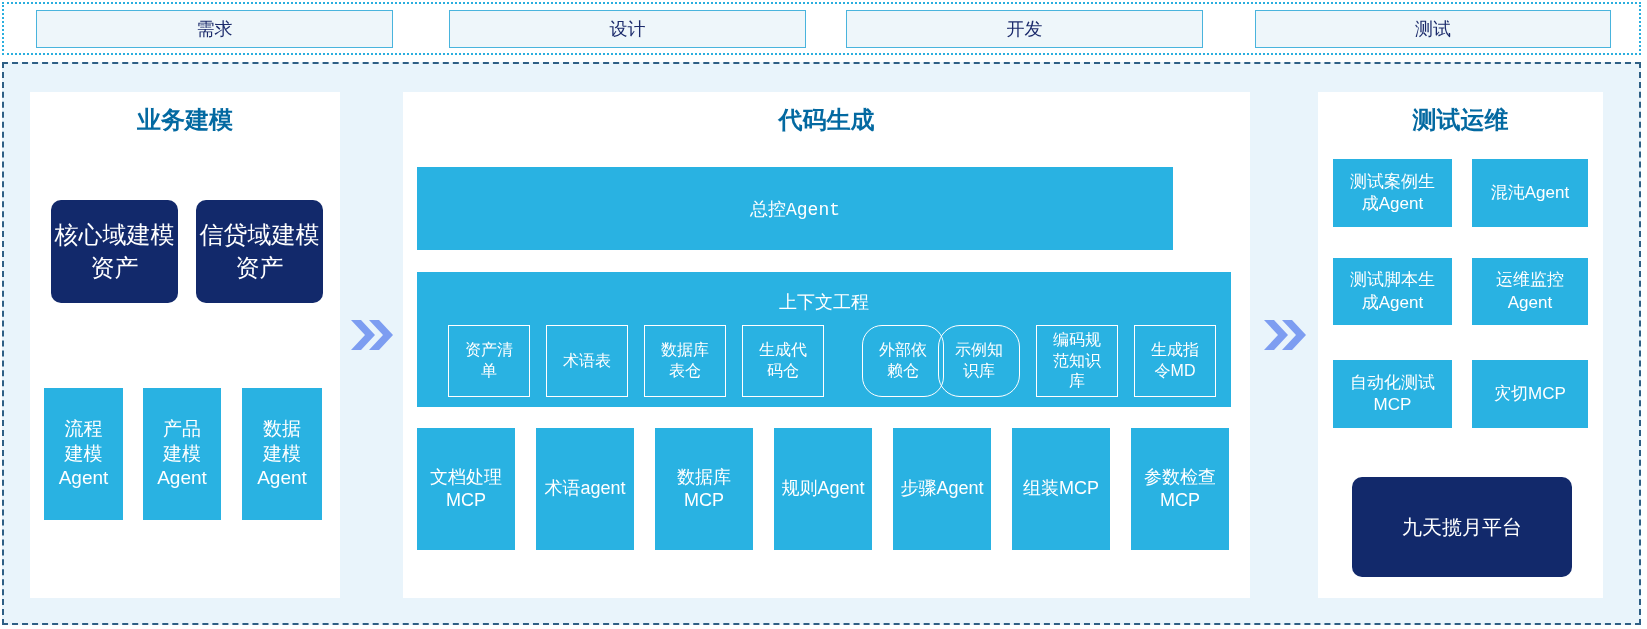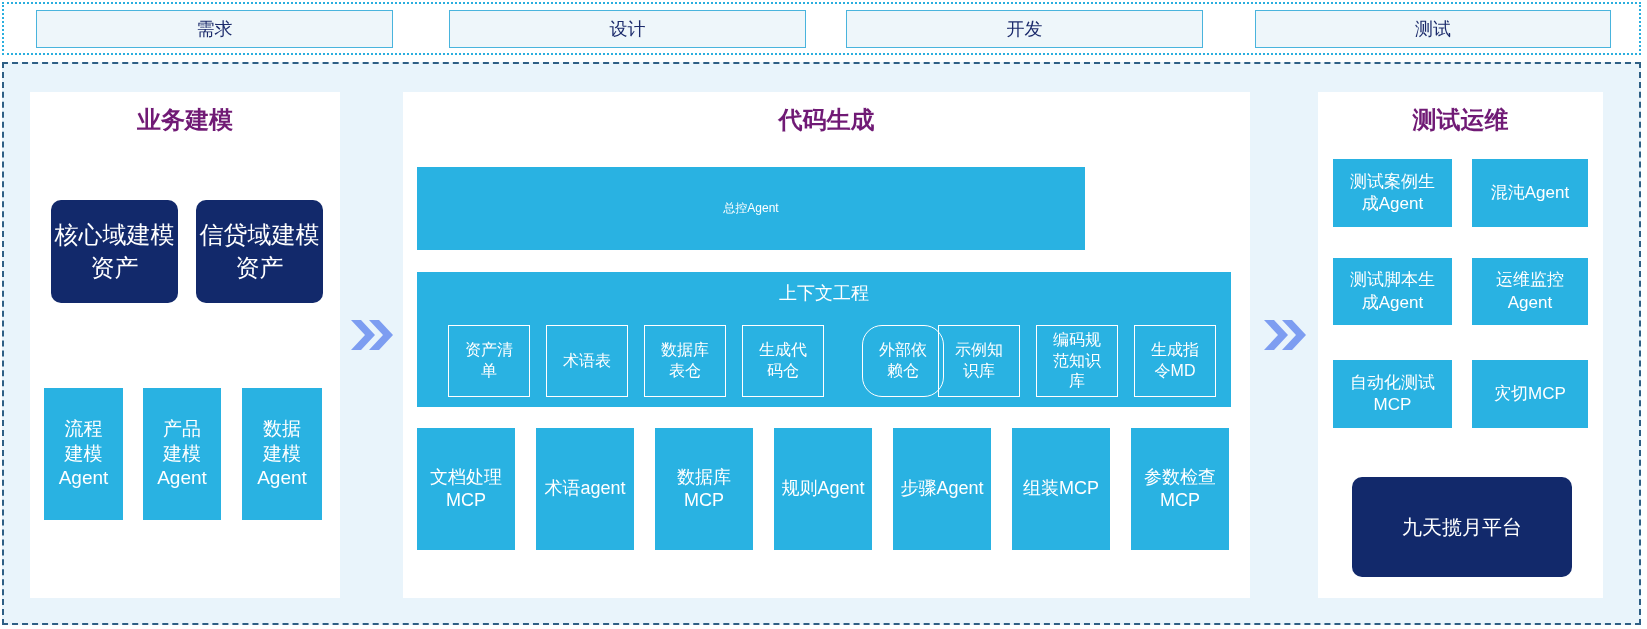--- a/index.html
+++ b/index.html
@@ -8,28 +8,28 @@
     font-family:"Liberation Sans","DejaVu Sans",sans-serif;overflow:hidden;
   }
   .abs{position:absolute;box-sizing:border-box;}
   .flexc{display:flex;align-items:center;justify-content:center;text-align:center;white-space:pre-line;}
   
   .top-strip{left:2px;top:2px;width:1639px;height:53px;background:#fff;border:2px dotted #2aaede;}
   .phase{height:38px;top:10px;background:#eef6fa;border:1.5px solid #49b4dd;color:#1b2a6b;font-size:18px;}
   
   .main-area{left:2px;top:62px;width:1639px;height:563px;background:#e9f4fb;border:2px dashed #2e5f85;}
   .panel{background:#ffffff;top:92px;height:506px;}
-  .panel-title{left:0;top:12px;width:100%;text-align:center;font-size:24px;font-weight:bold;color:#701a75;}
+  .panel-title{left:0;top:12px;width:100%;text-align:center;font-size:24px;font-weight:bold;color:#0369a1;}
   .cyan{background:#29b2e2;color:#ffffff;}
   .navy{background:#12296b;color:#ffffff;border-radius:10px;}
   .asset-box{top:200px;width:127px;height:103px;font-size:24px;line-height:1.35;}
   .bm-agent{top:381px;height:132px;font-size:19px;line-height:1.3;margin-top:7px;}
-  .master-bar{left:417px;top:167px;width:668px;height:83px;font-size:12px;}
+  .master-bar{left:417px;top:167px;width:756px;height:83px;font-size:18px;font-family:Liberation Mono, monospace;}
   .ctx-band{left:417px;top:272px;width:814px;height:135px;}
-  .ctx-title{left:0;top:9px;width:100%;text-align:center;font-size:18px;color:#fff;}
+  .ctx-title{left:0;top:18px;width:100%;text-align:center;font-size:18px;color:#fff;}
   .ctx-item{top:325px;width:82px;height:72px;border:1.5px solid #ffffff;color:#fff;font-size:16px;line-height:1.3;}
   .worker{top:428px;width:98px;height:122px;font-size:18px;line-height:1.3;}
   .to-box{font-size:17px;line-height:1.3;}
   .platform{left:1352px;top:477px;width:220px;height:100px;font-size:20px;}
   .arrow{width:44px;height:34px;top:318px;}
 </style>
 </head>
 <body>
 
 <div class="canvas">
@@ -76,21 +76,21 @@
   </div>
   <div class="abs flexc ctx-item" style="left:448px;">资产清
 单</div>
   <div class="abs flexc ctx-item" style="left:546px;">术语表</div>
   <div class="abs flexc ctx-item" style="left:644px;">数据库
 表仓</div>
   <div class="abs flexc ctx-item" style="left:742px;">生成代
 码仓</div>
   <div class="abs flexc ctx-item" style="left:862px;border-radius:20px;">外部依
 赖仓</div>
-  <div class="abs flexc ctx-item" style="left:938px;">示例知
+  <div class="abs flexc ctx-item" style="left:938px;border-radius:22px;">示例知
 识库</div>
   <div class="abs flexc ctx-item" style="left:1036px;">编码规
 范知识
 库</div>
   <div class="abs flexc ctx-item" style="left:1134px;">生成指
 令MD</div>
 
   <div class="abs flexc cyan worker" style="left:417px;">文档处理
 MCP</div>
   <div class="abs flexc cyan worker" style="left:536px;">术语agent</div>

